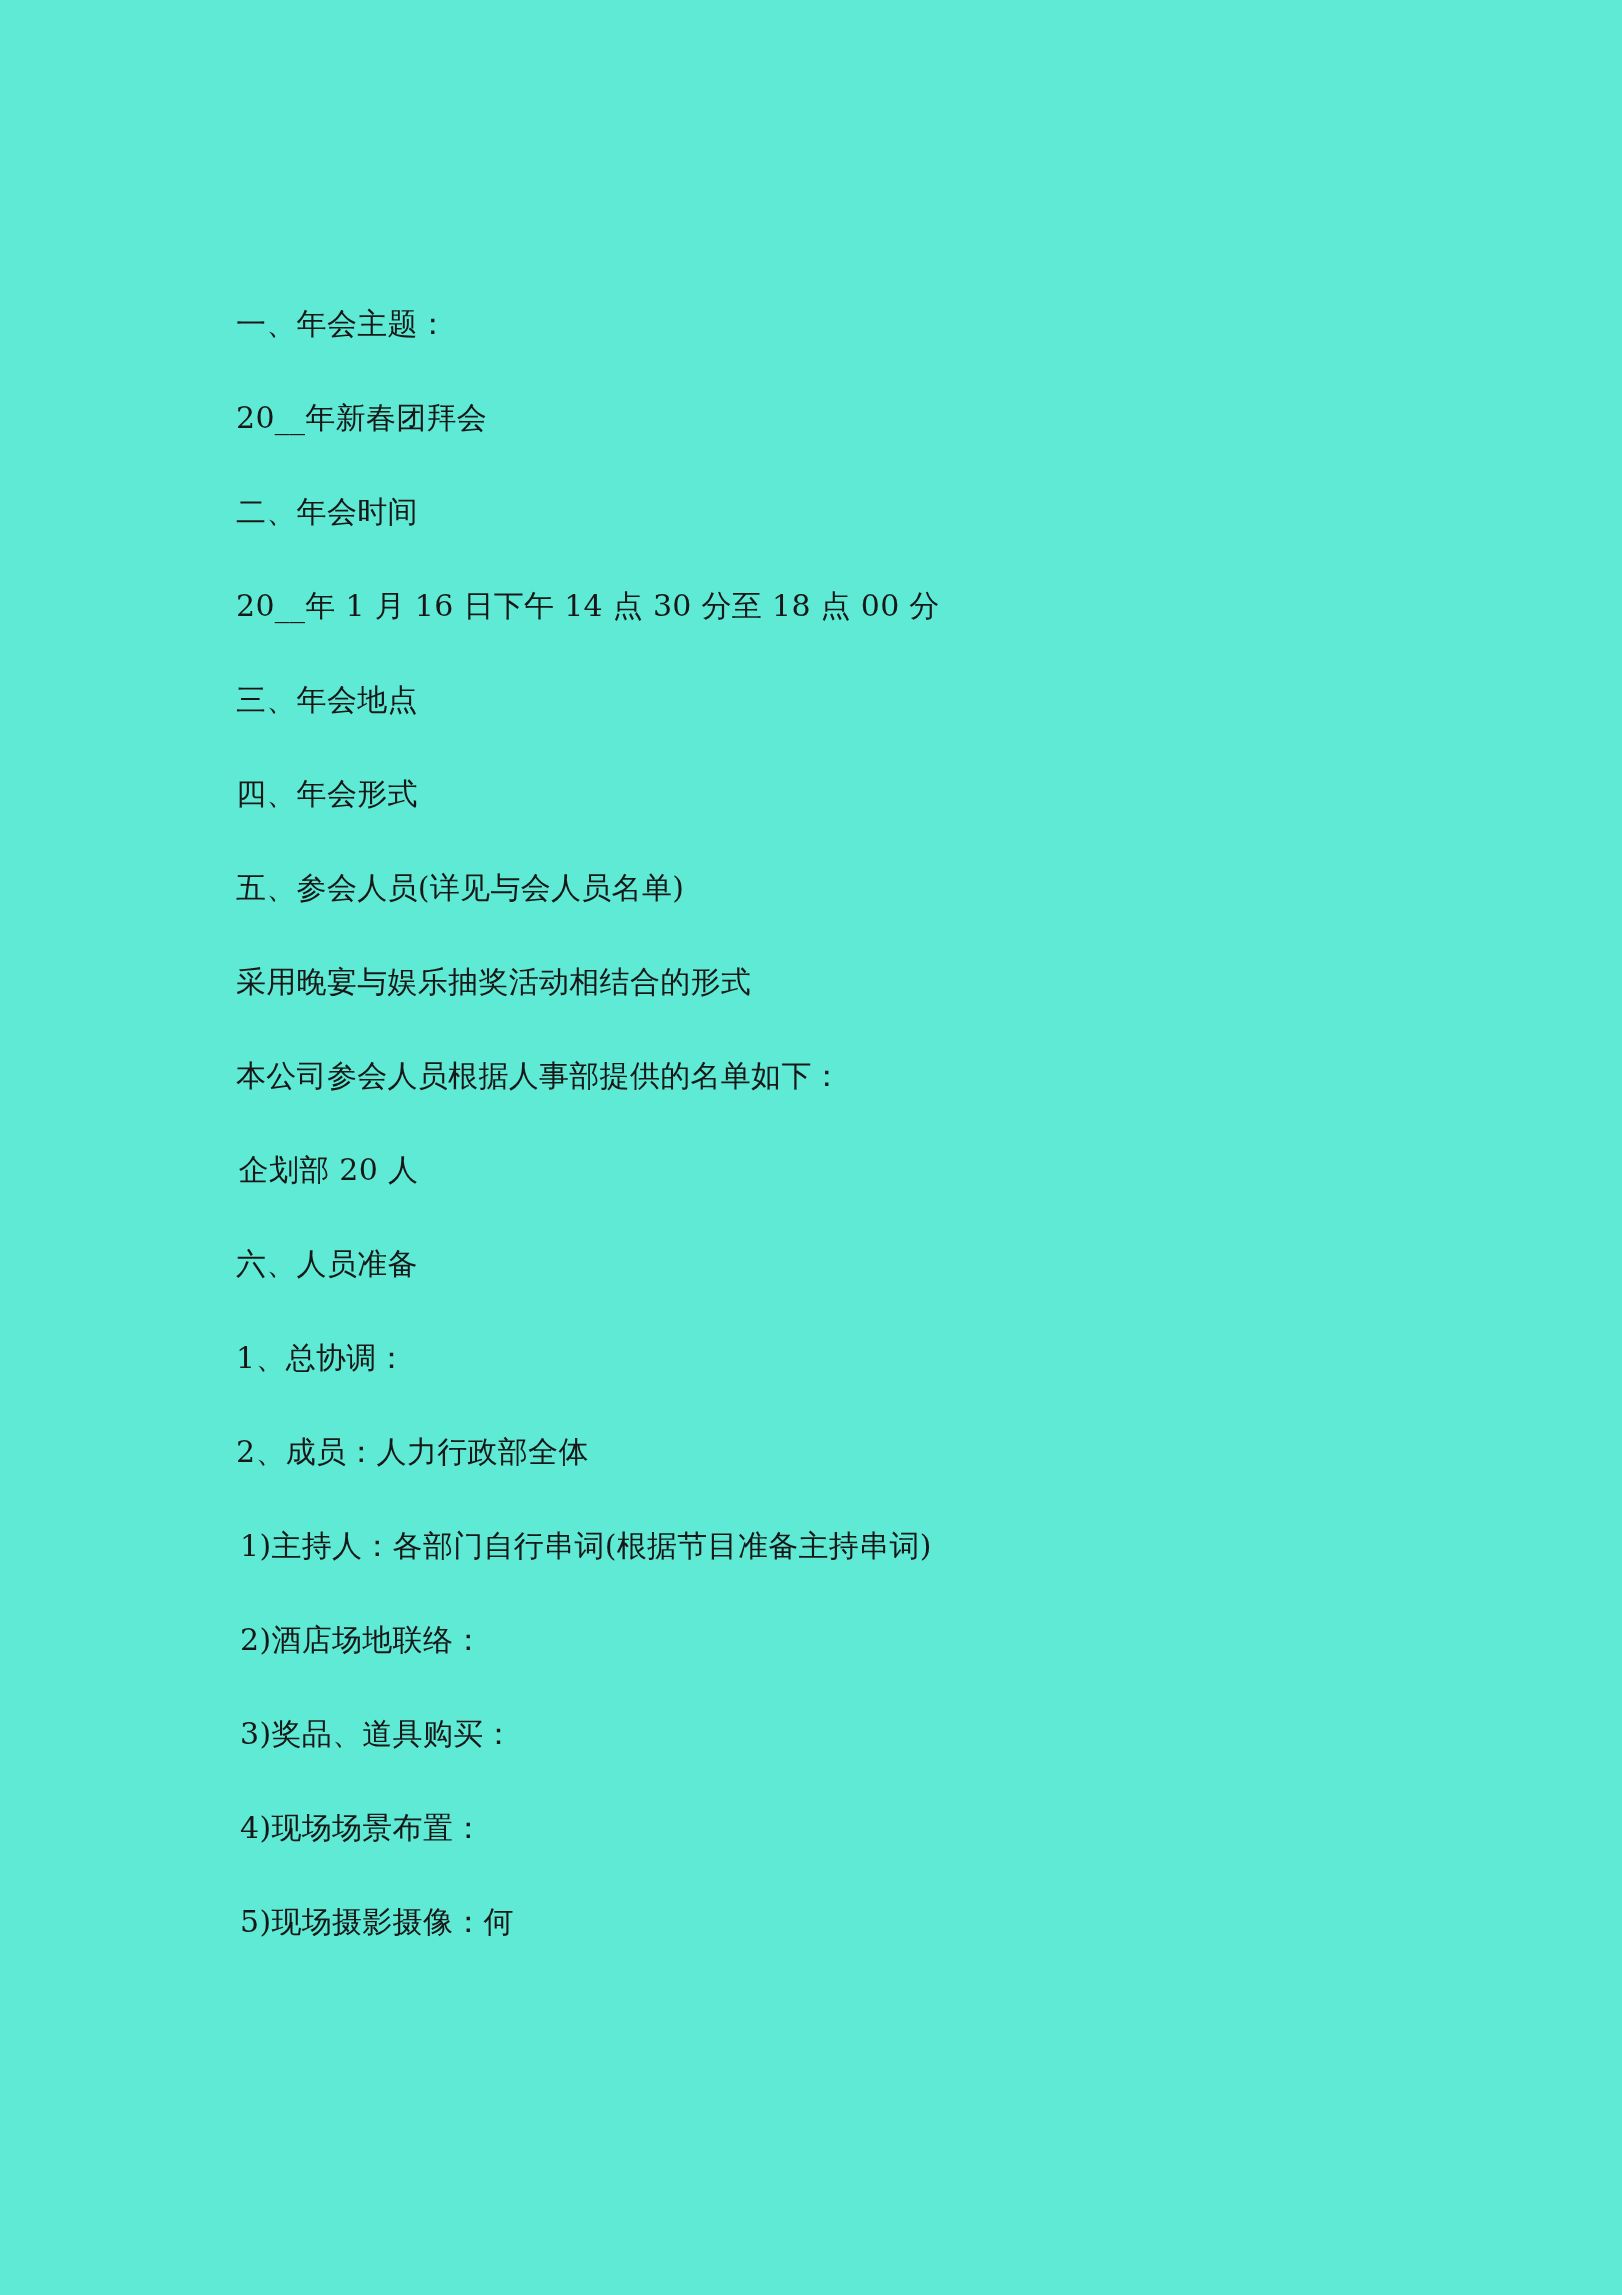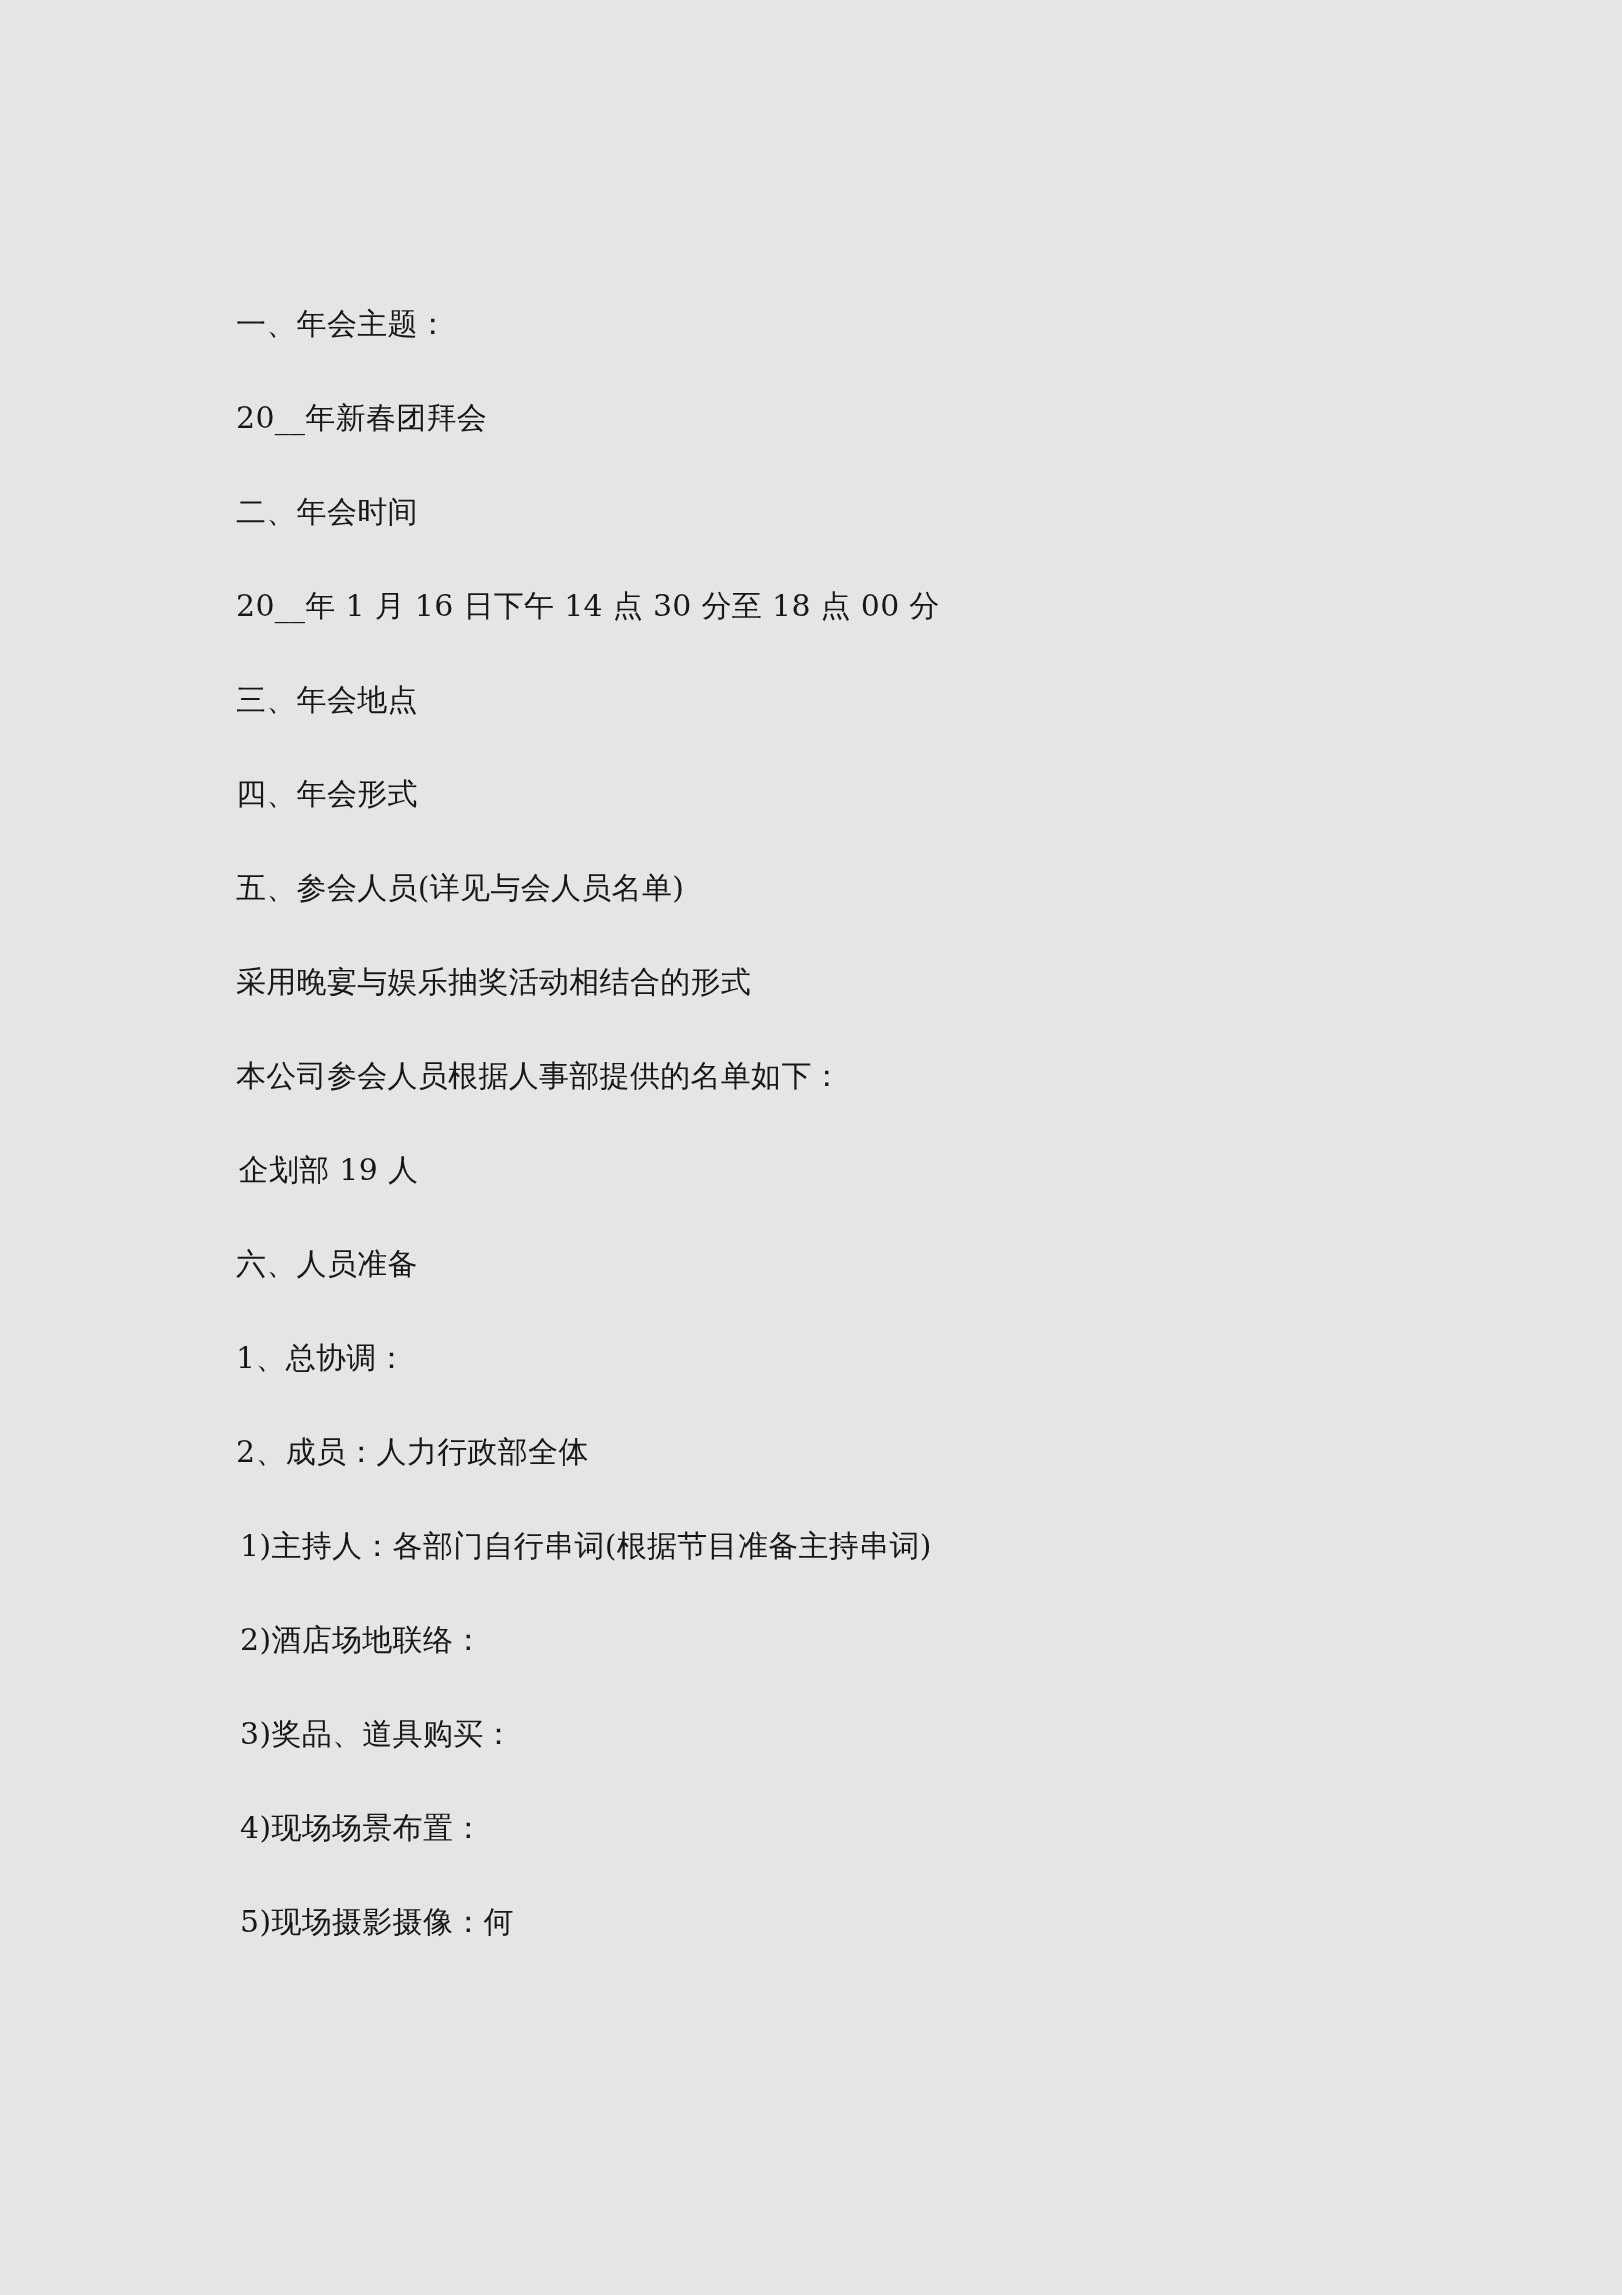--- a/index.html
+++ b/index.html
@@ -14,21 +14,21 @@
     font-family: "DejaVu Serif", "Liberation Serif", serif;
     color: #1a1a1a;
     overflow: hidden;
   }
   .page {
     position: relative;
     box-sizing: border-box;
     width: 1623px;
     height: 2295px;
     padding: 262px 222px 0 236px;
-    background: #e5e5e5;
+    background: #5eead4;
   }
   .doc-body {
     display: block;
   }
   .para {
     font-size: 30px;
     line-height: 64px;
     letter-spacing: 0.3px;
     white-space: pre-wrap;
     color: #171717;
@@ -46,21 +46,21 @@
   <div class="doc-body">
     <p class="para indent-0">一、年会主题：</p>
     <p class="para indent-0">20__年新春团拜会</p>
     <p class="para indent-0">二、年会时间</p>
     <p class="para indent-0">20__年 1 月 16 日下午 14 点 30 分至 18 点 00 分</p>
     <p class="para indent-0">三、年会地点</p>
     <p class="para indent-0">四、年会形式</p>
     <p class="para indent-0">五、参会人员(详见与会人员名单)</p>
     <p class="para indent-0">采用晚宴与娱乐抽奖活动相结合的形式</p>
     <p class="para indent-0">本公司参会人员根据人事部提供的名单如下：</p>
-    <p class="para indent-1">企划部 19 人</p>
+    <p class="para indent-1">企划部 20 人</p>
     <p class="para indent-0">六、人员准备</p>
     <p class="para indent-0">1、总协调：</p>
     <p class="para indent-0">2、成员：人力行政部全体</p>
     <p class="para indent-2">1)主持人：各部门自行串词(根据节目准备主持串词)</p>
     <p class="para indent-2">2)酒店场地联络：</p>
     <p class="para indent-2">3)奖品、道具购买：</p>
     <p class="para indent-2">4)现场场景布置：</p>
     <p class="para indent-2">5)现场摄影摄像：何</p>
 
   </div>

